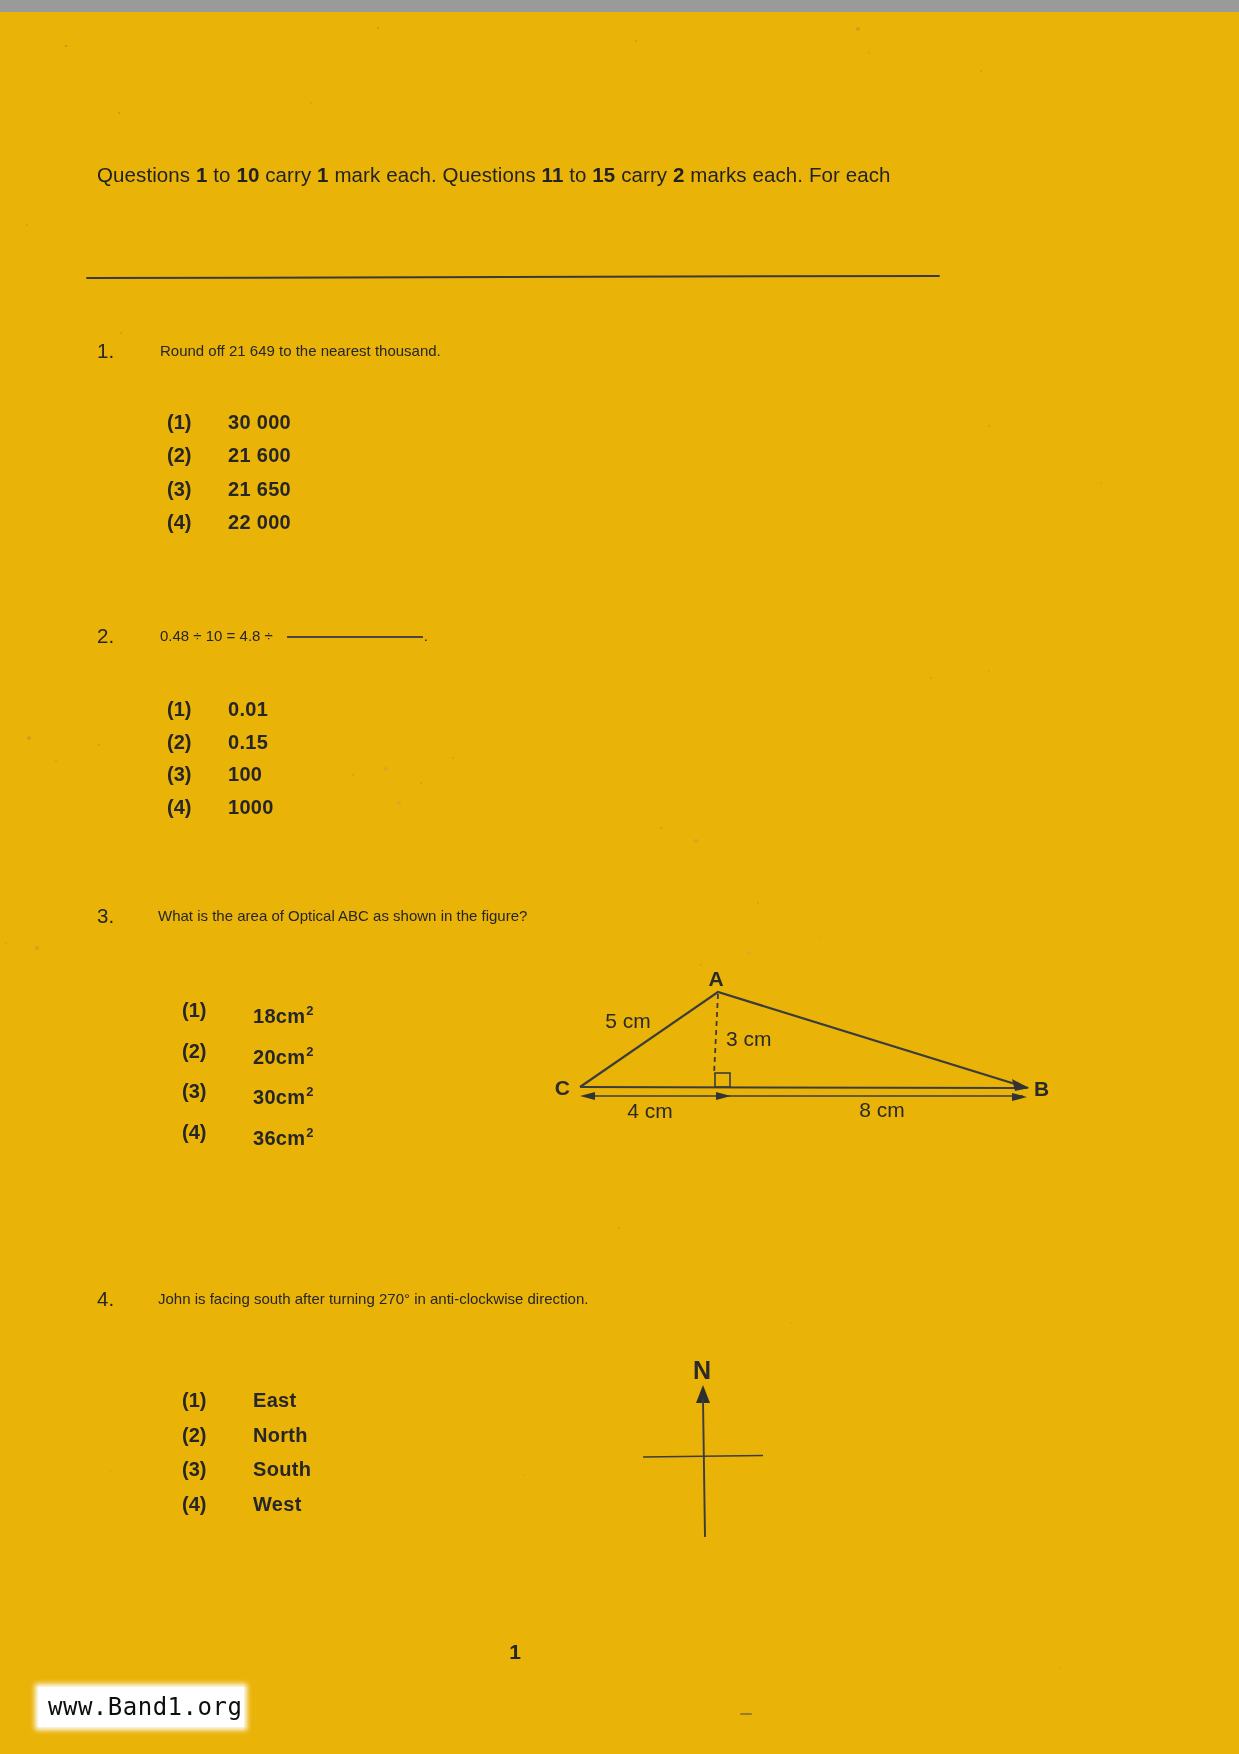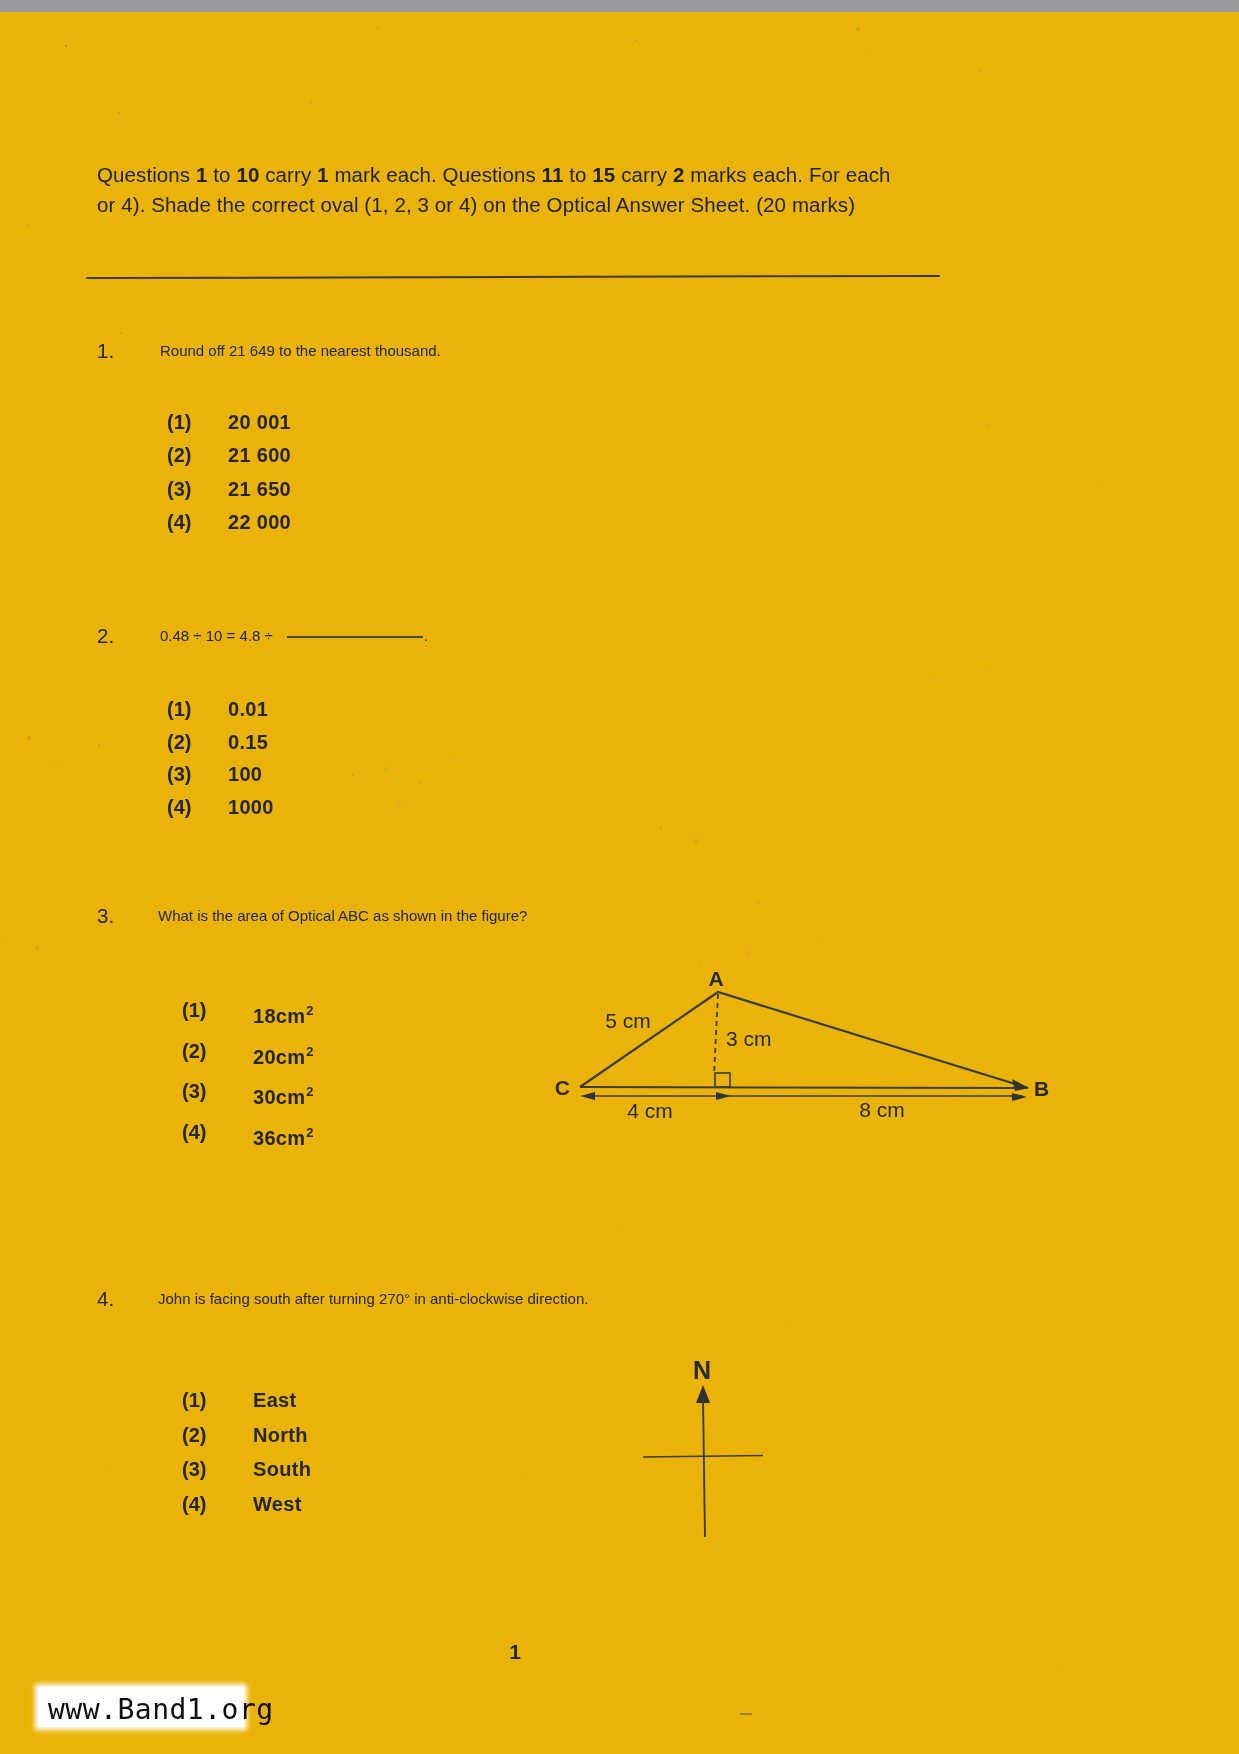--- a/index.html
+++ b/index.html
@@ -29,21 +29,21 @@
   .gap123 { gap:12.3px; } .gap115 { gap:11.5px; } .gap14 { gap:14px; } .gap137 { gap:13.7px; }
   .blank { display:inline-block; width:136px; height:2px; background:#474747; margin:0 1px 3px 14px; }
 
   
   svg text { font-family:"Liberation Sans","DejaVu Sans",sans-serif; fill:#2a2a2a; }
   .fig-line { stroke:#3c3c3c; fill:none; }
 
   
   .pageno { left:500px; top:1628px; width:30px; text-align:center; font-size:21px; font-weight:600; }
   .wm-box { left:38px; top:1675px; width:206px; height:40px; background:#ffffff; box-shadow:0 0 5px 3px #fdfdfd; }
-  .wm { left:48px; top:1681px; font-family:"DejaVu Sans Mono","Liberation Mono",monospace; font-size:28px; color:#0e0e0e; letter-spacing:.5px; }
+  .wm { left:48px; top:1681px; font-family:"DejaVu Sans Mono","Liberation Mono",monospace; font-size:24px; color:#0e0e0e; letter-spacing:.5px; }
 
   
   .speck { left:0; top:0; width:2px; height:2px; border-radius:50%; background:transparent;
     box-shadow:
       65px 33px 0 0 rgba(70,70,70,.35), 118px 100px 0 0 rgba(95,95,95,.3),
       310px 90px 0 0 rgba(120,120,120,.25), 377px 15px 0 0 rgba(100,100,100,.3),
       635px 28px 0 0 rgba(110,110,110,.3), 857px 16px 0 1px rgba(105,105,105,.22),
       980px 58px 0 0 rgba(120,120,120,.3), 868px 40px 0 0 rgba(130,130,130,.28),
       26px 212px 0 0 rgba(120,120,120,.28), 120px 320px 0 0 rgba(110,110,110,.3),
       988px 413px 0 0 rgba(120,120,120,.3), 1100px 470px 0 0 rgba(130,130,130,.25),
@@ -65,31 +65,30 @@
 </head>
 <body>
 
 <div class="page">
 
   <div class="abs speck"></div>
   <div class="abs dash"></div>
 
   <div class="abs instr">
       <div><span>Questions </span><span class="b">1</span><span> to </span><span class="b">10</span><span> carry </span><span class="b">1</span><span> mark each.   Questions </span><span class="b">11</span><span> to </span><span class="b">15</span><span> carry </span><span class="b">2</span><span> marks each.   For each</span></div>
-      <div><span>or 4). Shade the correct oval (1, 2, 3 or 4) on the Optical Answer Sheet.  (20 marks)</span></div>
     </div>
   <div class="abs divider"></div>
 
   <div>
     <div class="abs qnum" style="left:97px; top:328px;">1.</div>
     <div class="abs qtext" style="left:160px; top:323px;">Round off 21 649 to the nearest thousand.</div>
     <div class="abs optlist w61 gap123" style="left:167px; top:400px;">
       <div class="opt">
         <span class="opt-label">(1)</span>
-        <span class="opt-value">20 001</span>
+        <span class="opt-value">30 000</span>
       </div>
       <div class="opt">
         <span class="opt-label">(2)</span>
         <span class="opt-value">21 600</span>
       </div>
       <div class="opt">
         <span class="opt-label">(3)</span>
         <span class="opt-value">21 650</span>
       </div>
       <div class="opt">

